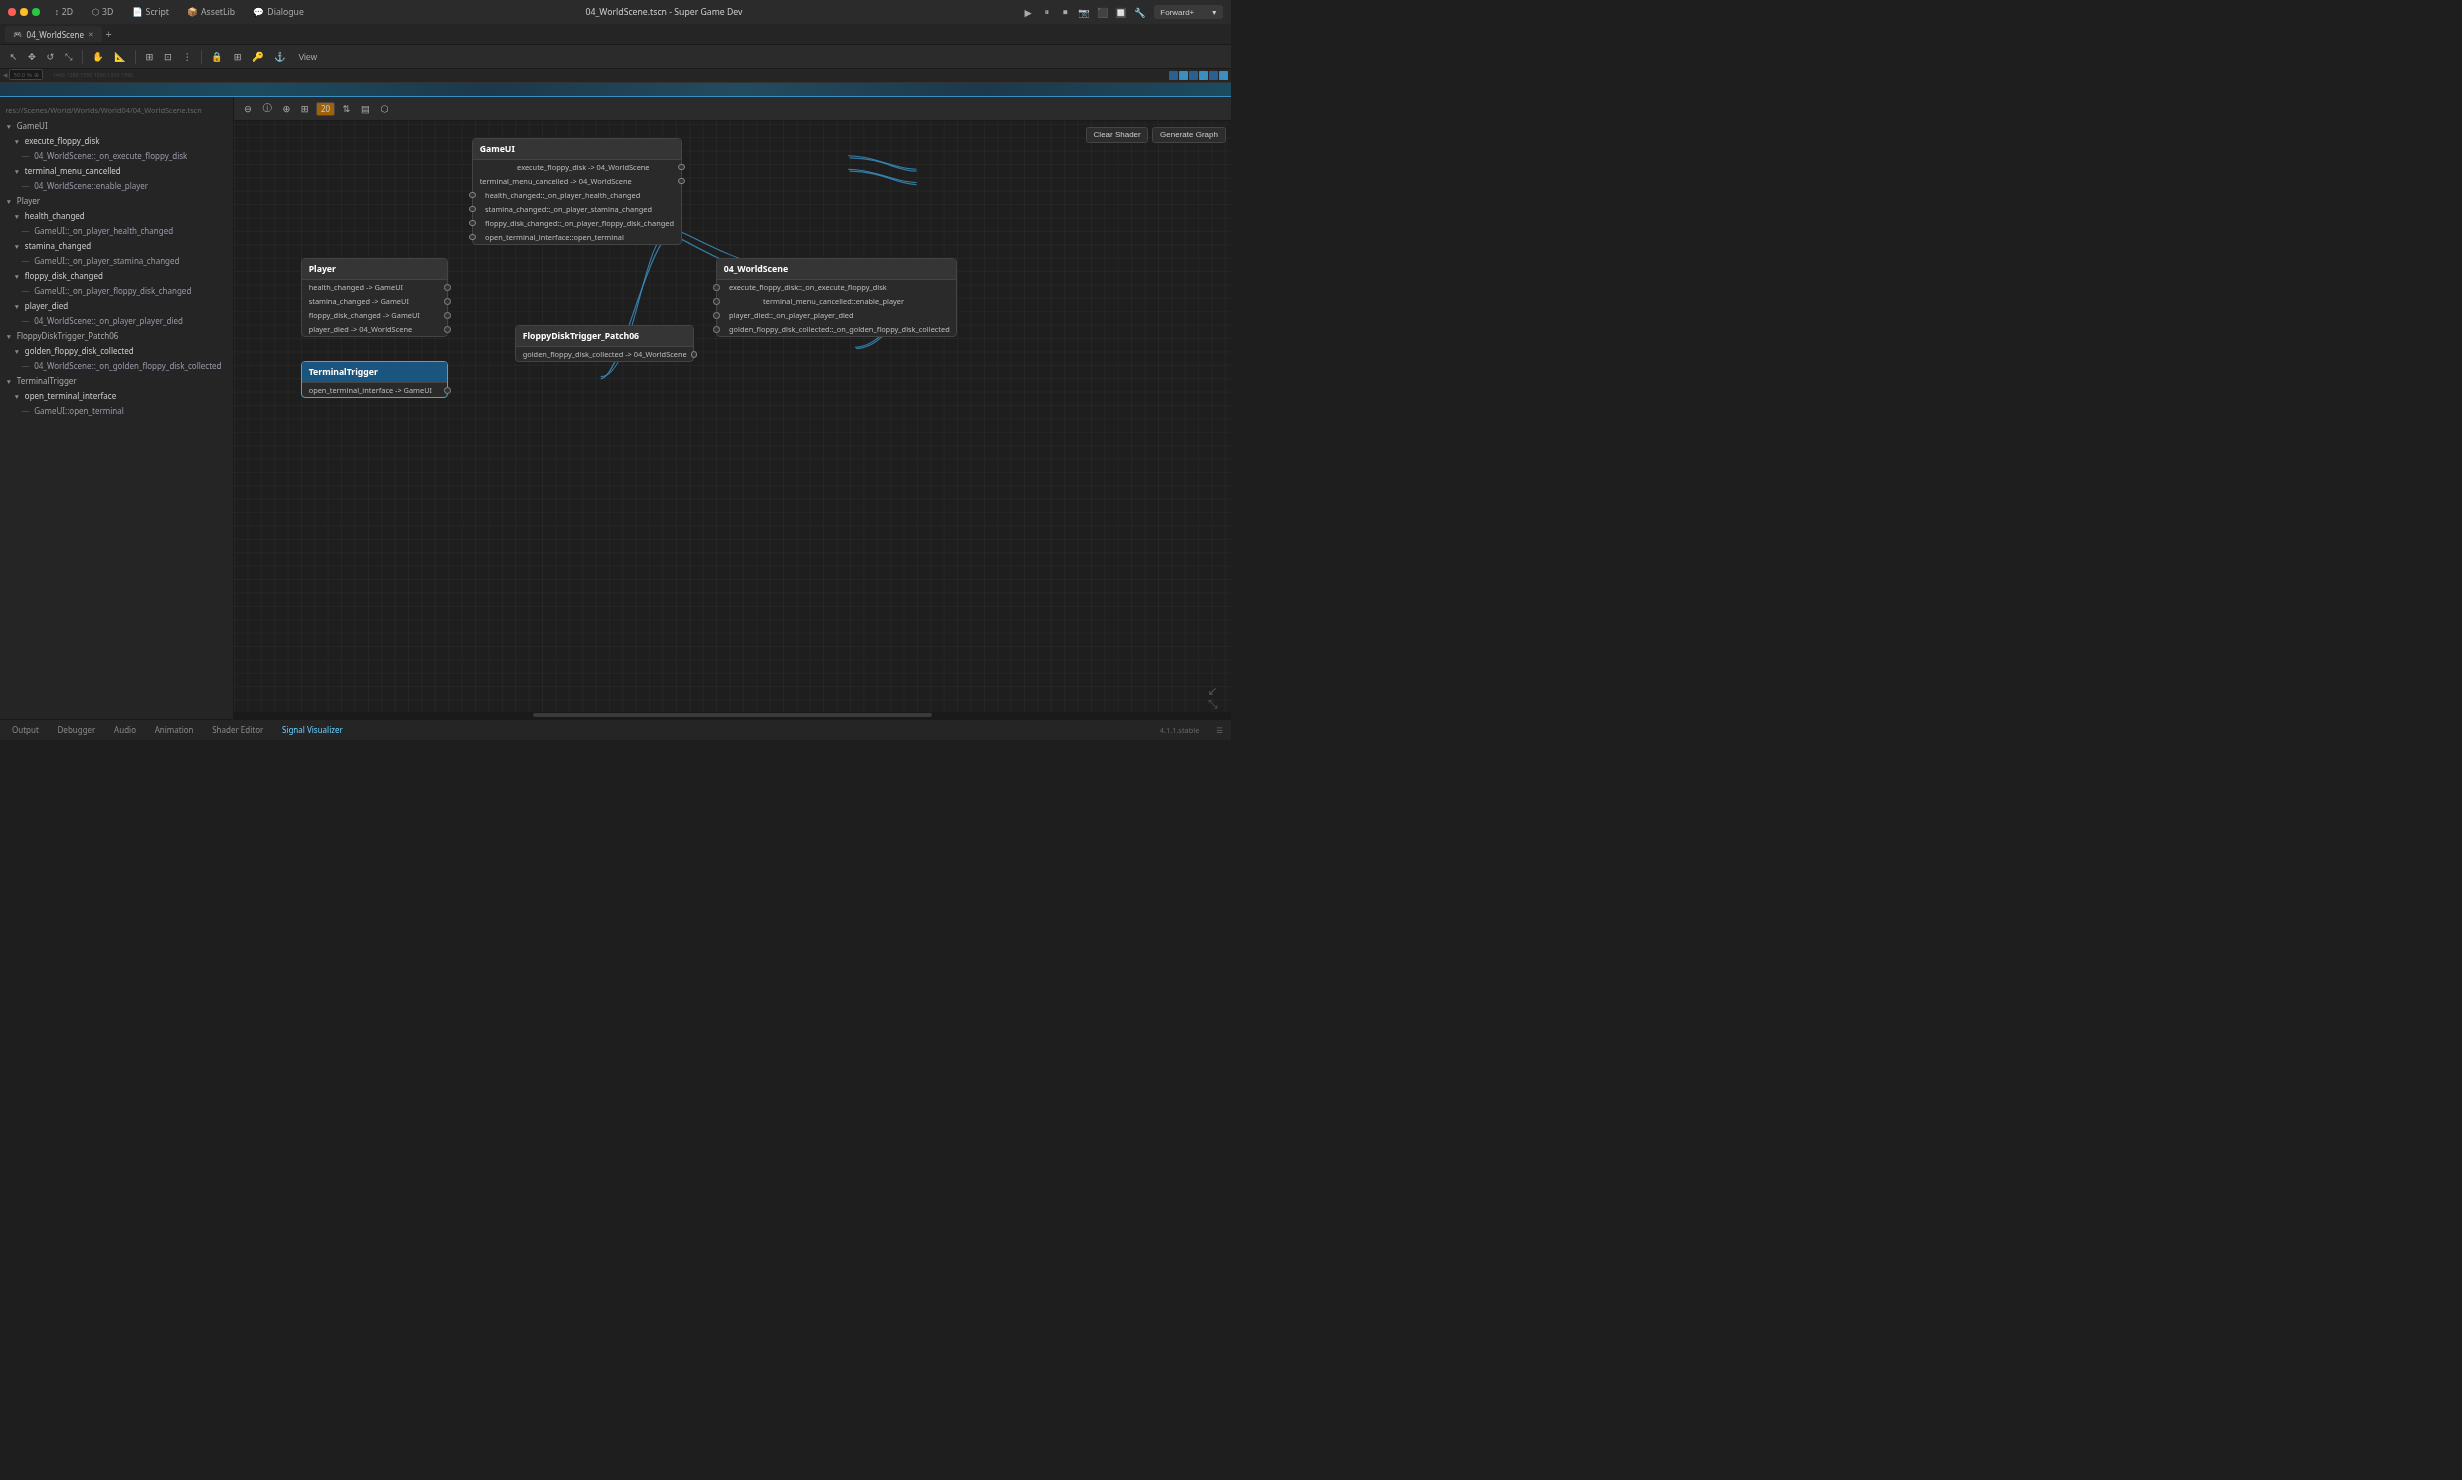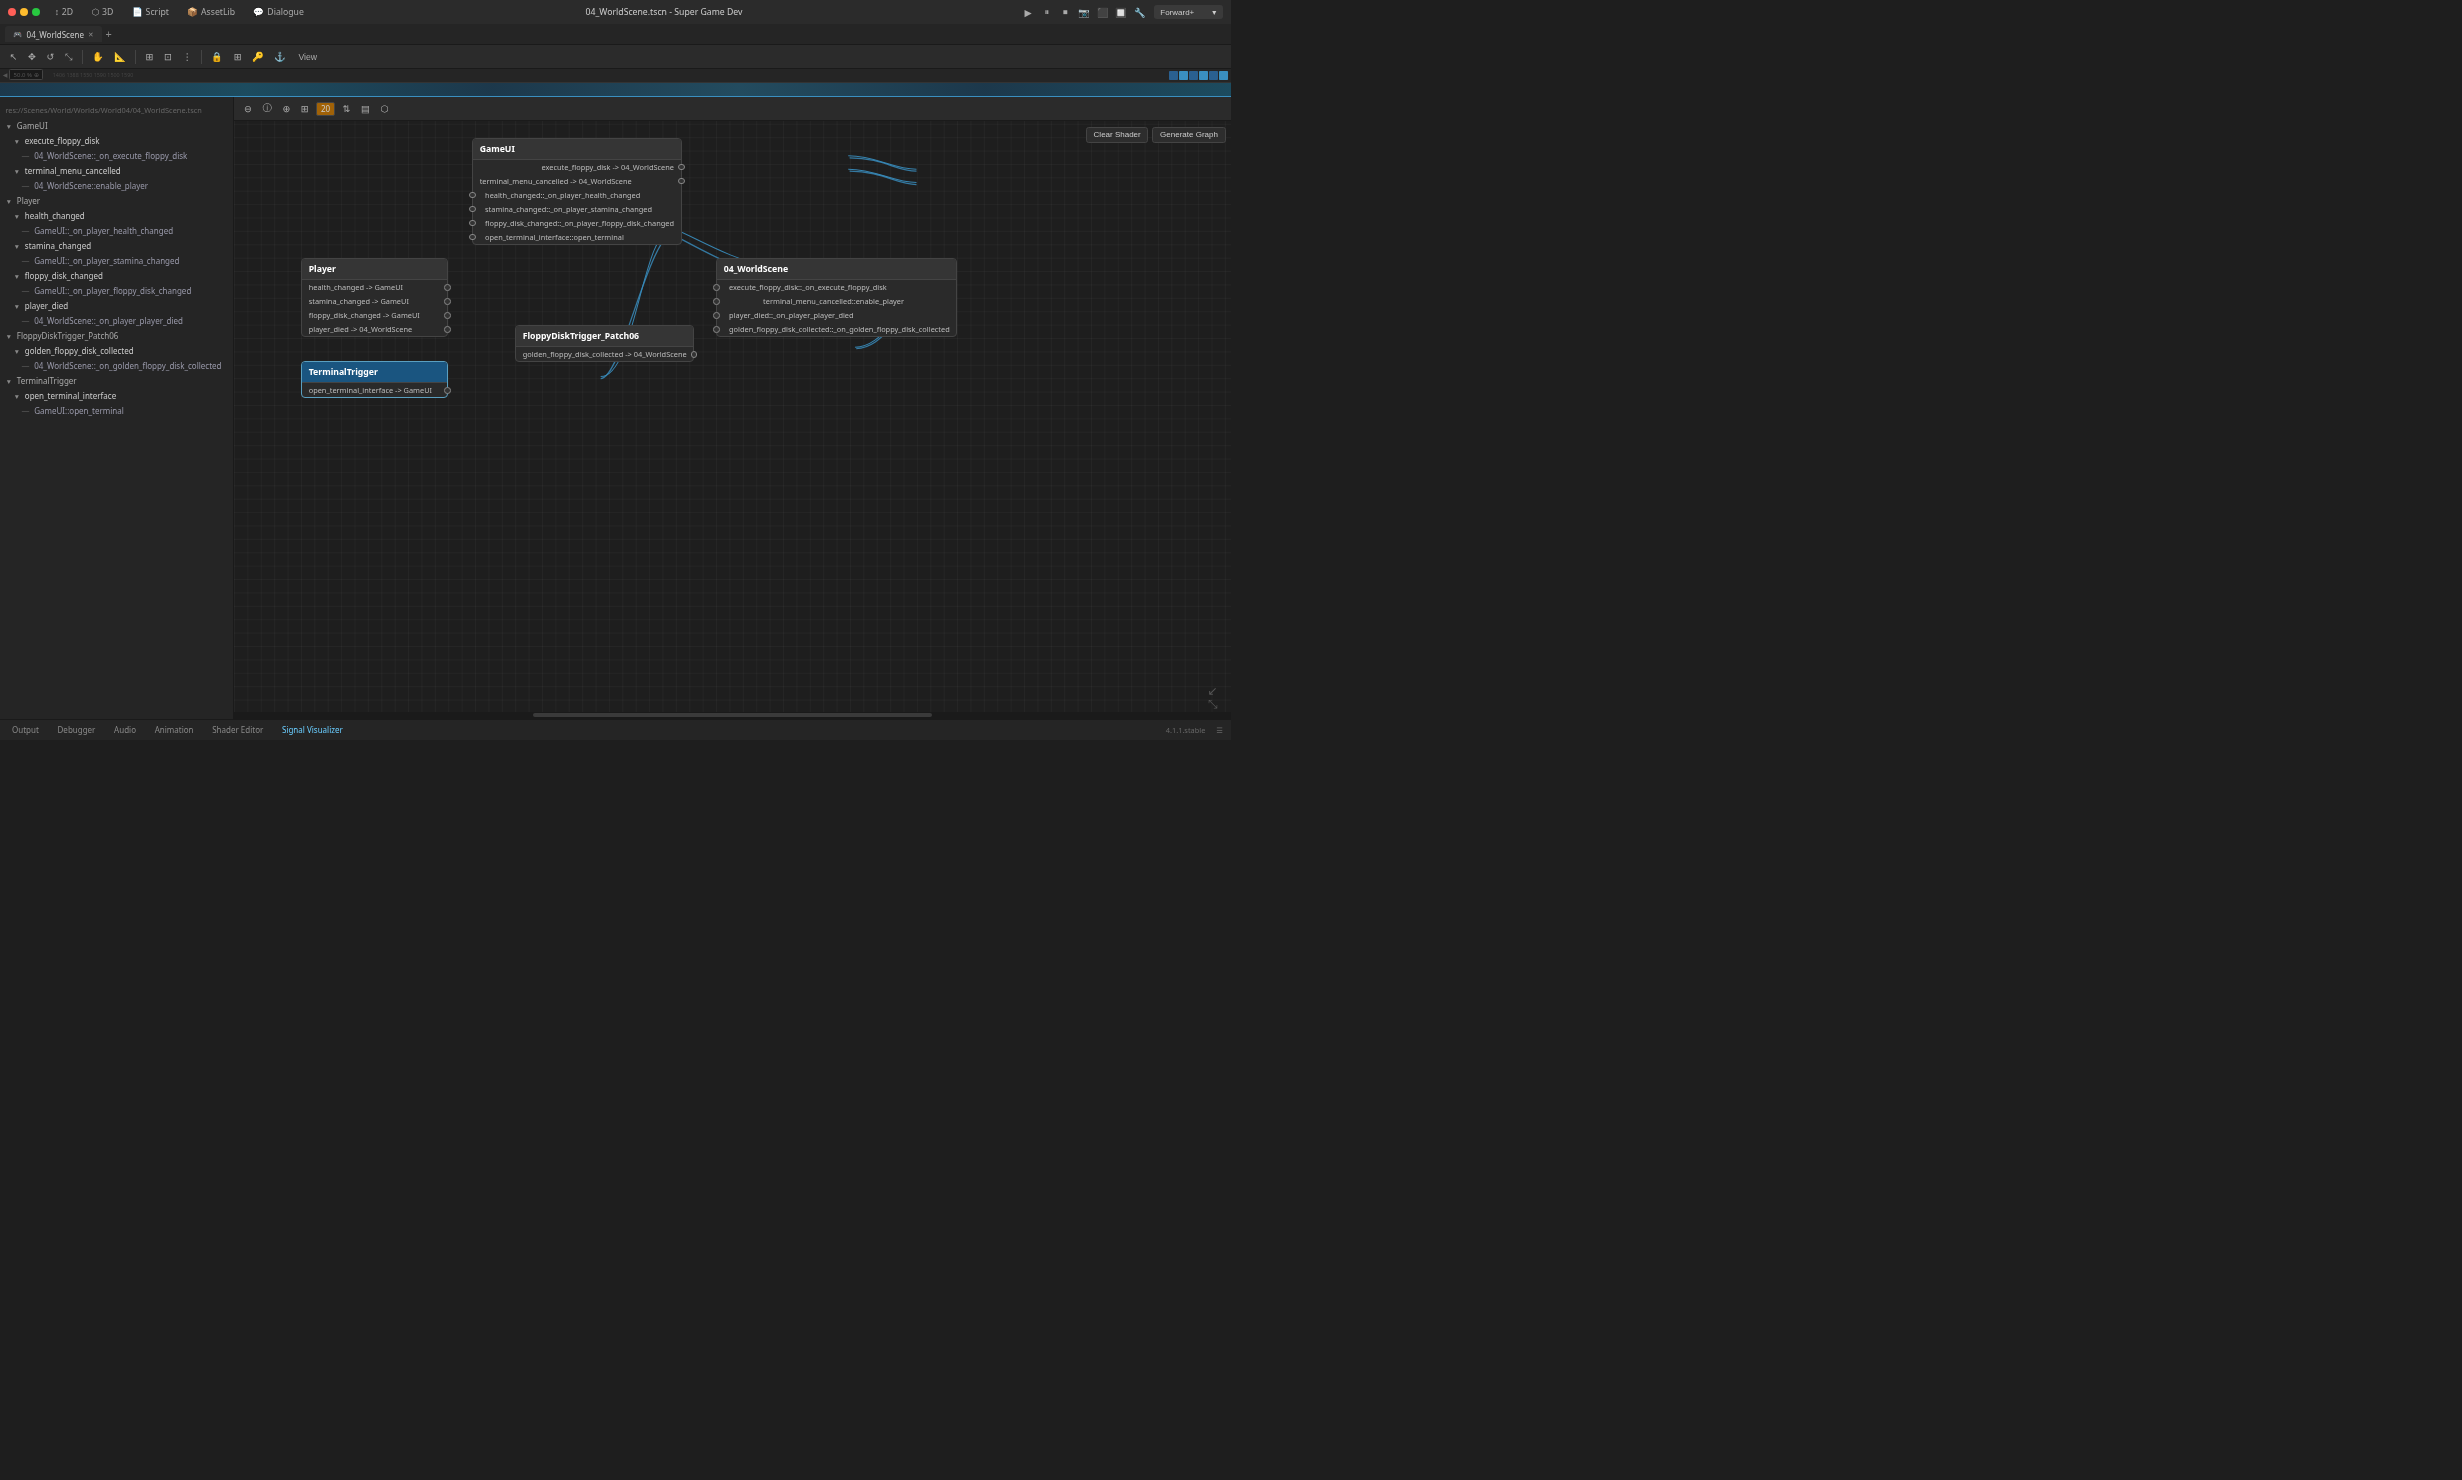--- a/index.html
+++ b/index.html
@@ -315,21 +315,21 @@
       font-size: 8px;
       color: #888;
       cursor: pointer;
       padding: 2.7px 4px;
     }
     .bottom-tab.active { color: #6acdff; }
     .bottom-right {
       margin-left: auto;
       display: flex;
       align-items: center;
-      gap: 11px;
+      gap: 17px;
       font-size: 7.4px;
       color: #666;
     }
 
     
     .graph-editor-toolbar {
       position: absolute;
       top: 0;
       left: 0;
       right: 0;
@@ -621,21 +621,21 @@
 
         <path d="M 548,137 C 700,137 700,245 1020,245" stroke="#3a8fc0" stroke-width="1.5" fill="none" opacity="0.9"></path>
 
         <path d="M 548,382 C 600,382 610,162 655,162" stroke="#3a8fc0" stroke-width="1.5" fill="none" opacity="0.9"></path>
 
         <path d="M 928,338 C 970,338 990,280 1020,280" stroke="#3a8fc0" stroke-width="1.5" fill="none" opacity="0.9"></path>
       </svg>
 
       <div class="signal-node" style="left: 238px; top: 16.7px; min-width: 187px;">
         <div class="signal-node-title">GameUI</div>
-        <div class="signal-node-row" style="justify-content: flex-end; margin-left: 13px;">
+        <div class="signal-node-row" style="justify-content: center; margin-left: 13px;">
           <span>execute_floppy_disk -&gt; 04_WorldScene</span>
           <div class="port port-right port-blue"></div>
         </div>
         <div class="signal-node-row" style="justify-content: flex-start;">
           <span>terminal_menu_cancelled -&gt; 04_WorldScene</span>
           <div class="port port-right port-blue"></div>
         </div>
         <div class="signal-node-row" style="justify-content: flex-start; position:relative;">
           <div class="port port-left port-orange"></div>
           <span style="padding-left:5.4px;text-align:right;">health_changed::_on_player_health_changed</span>

